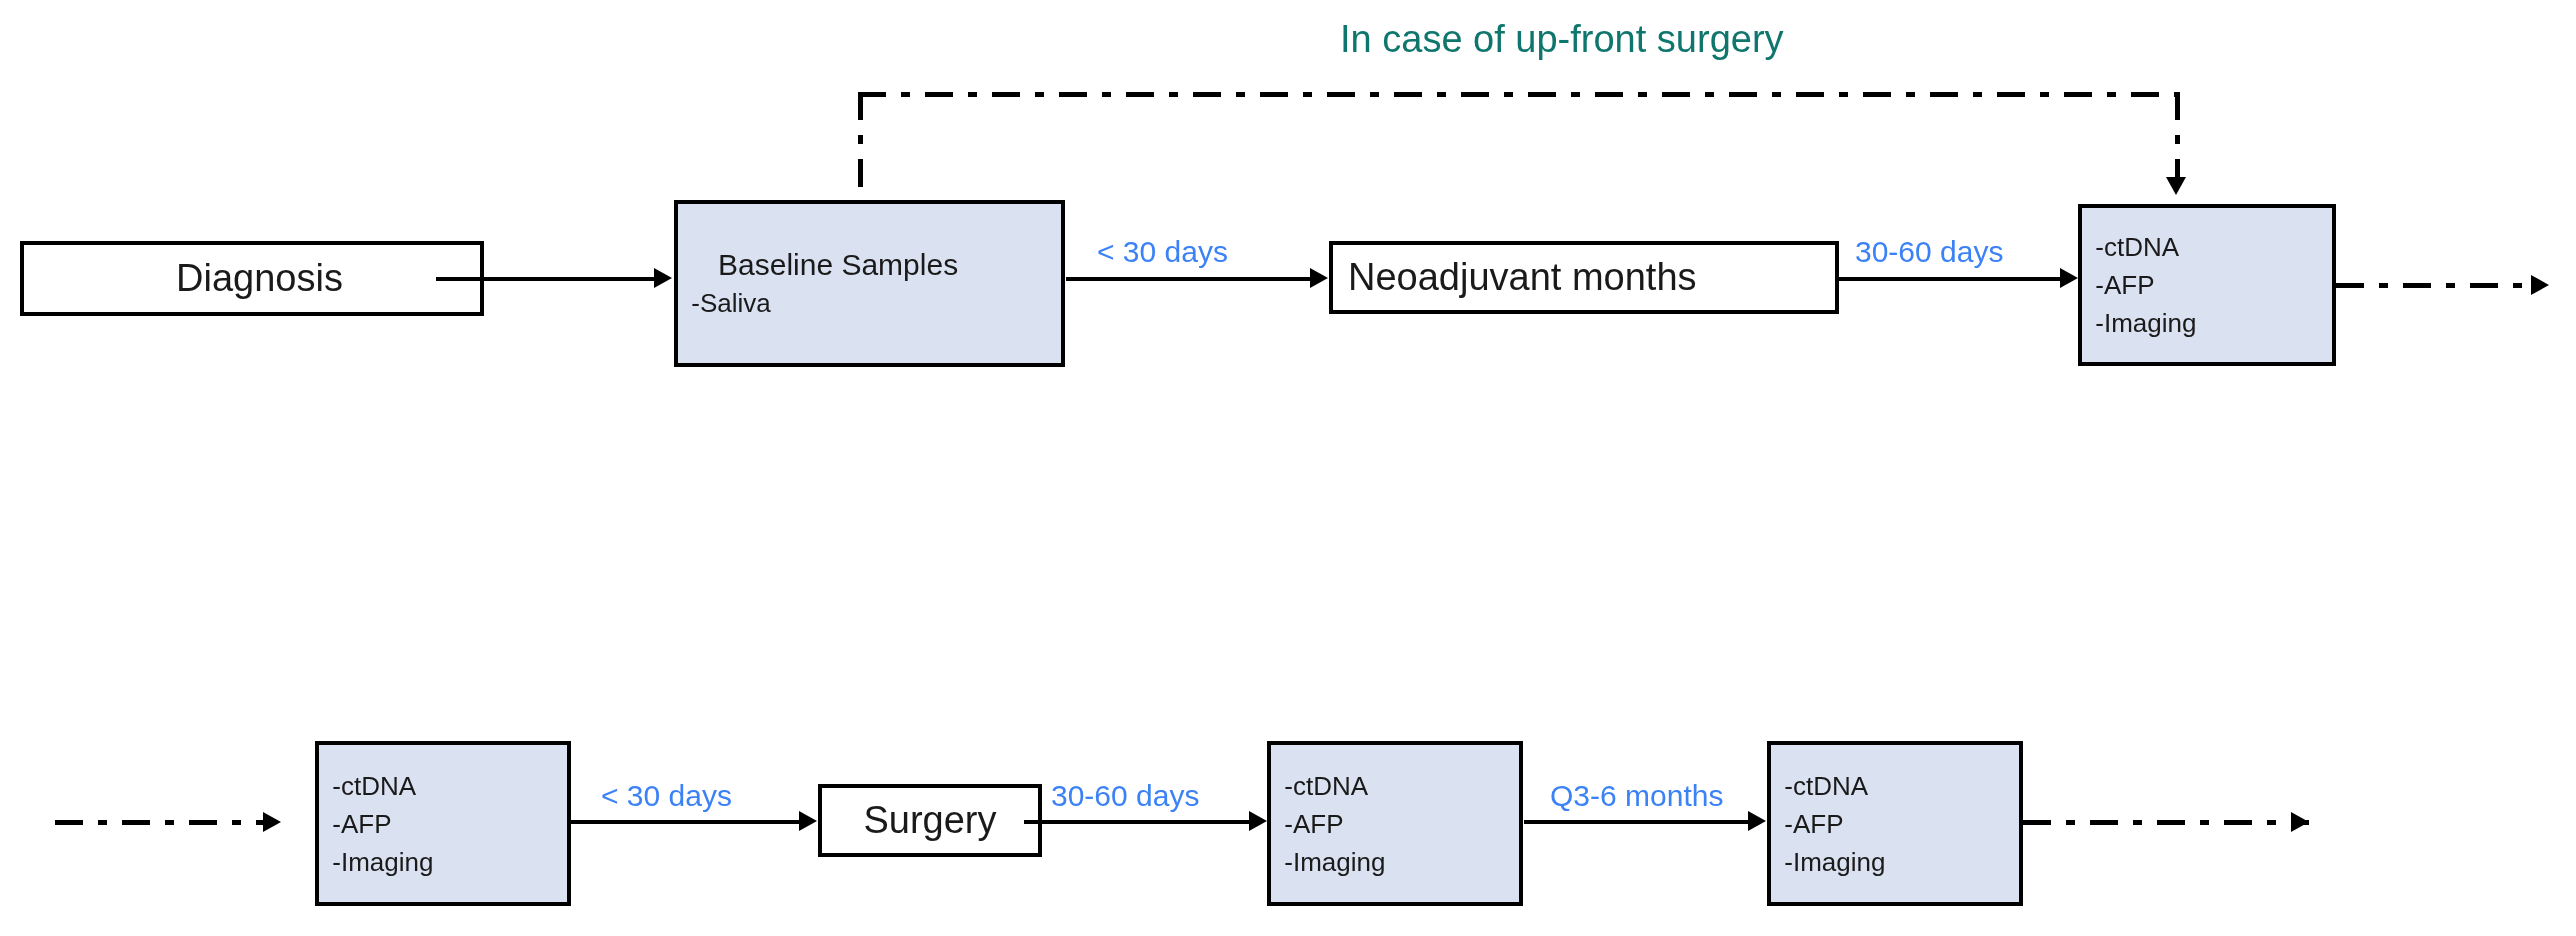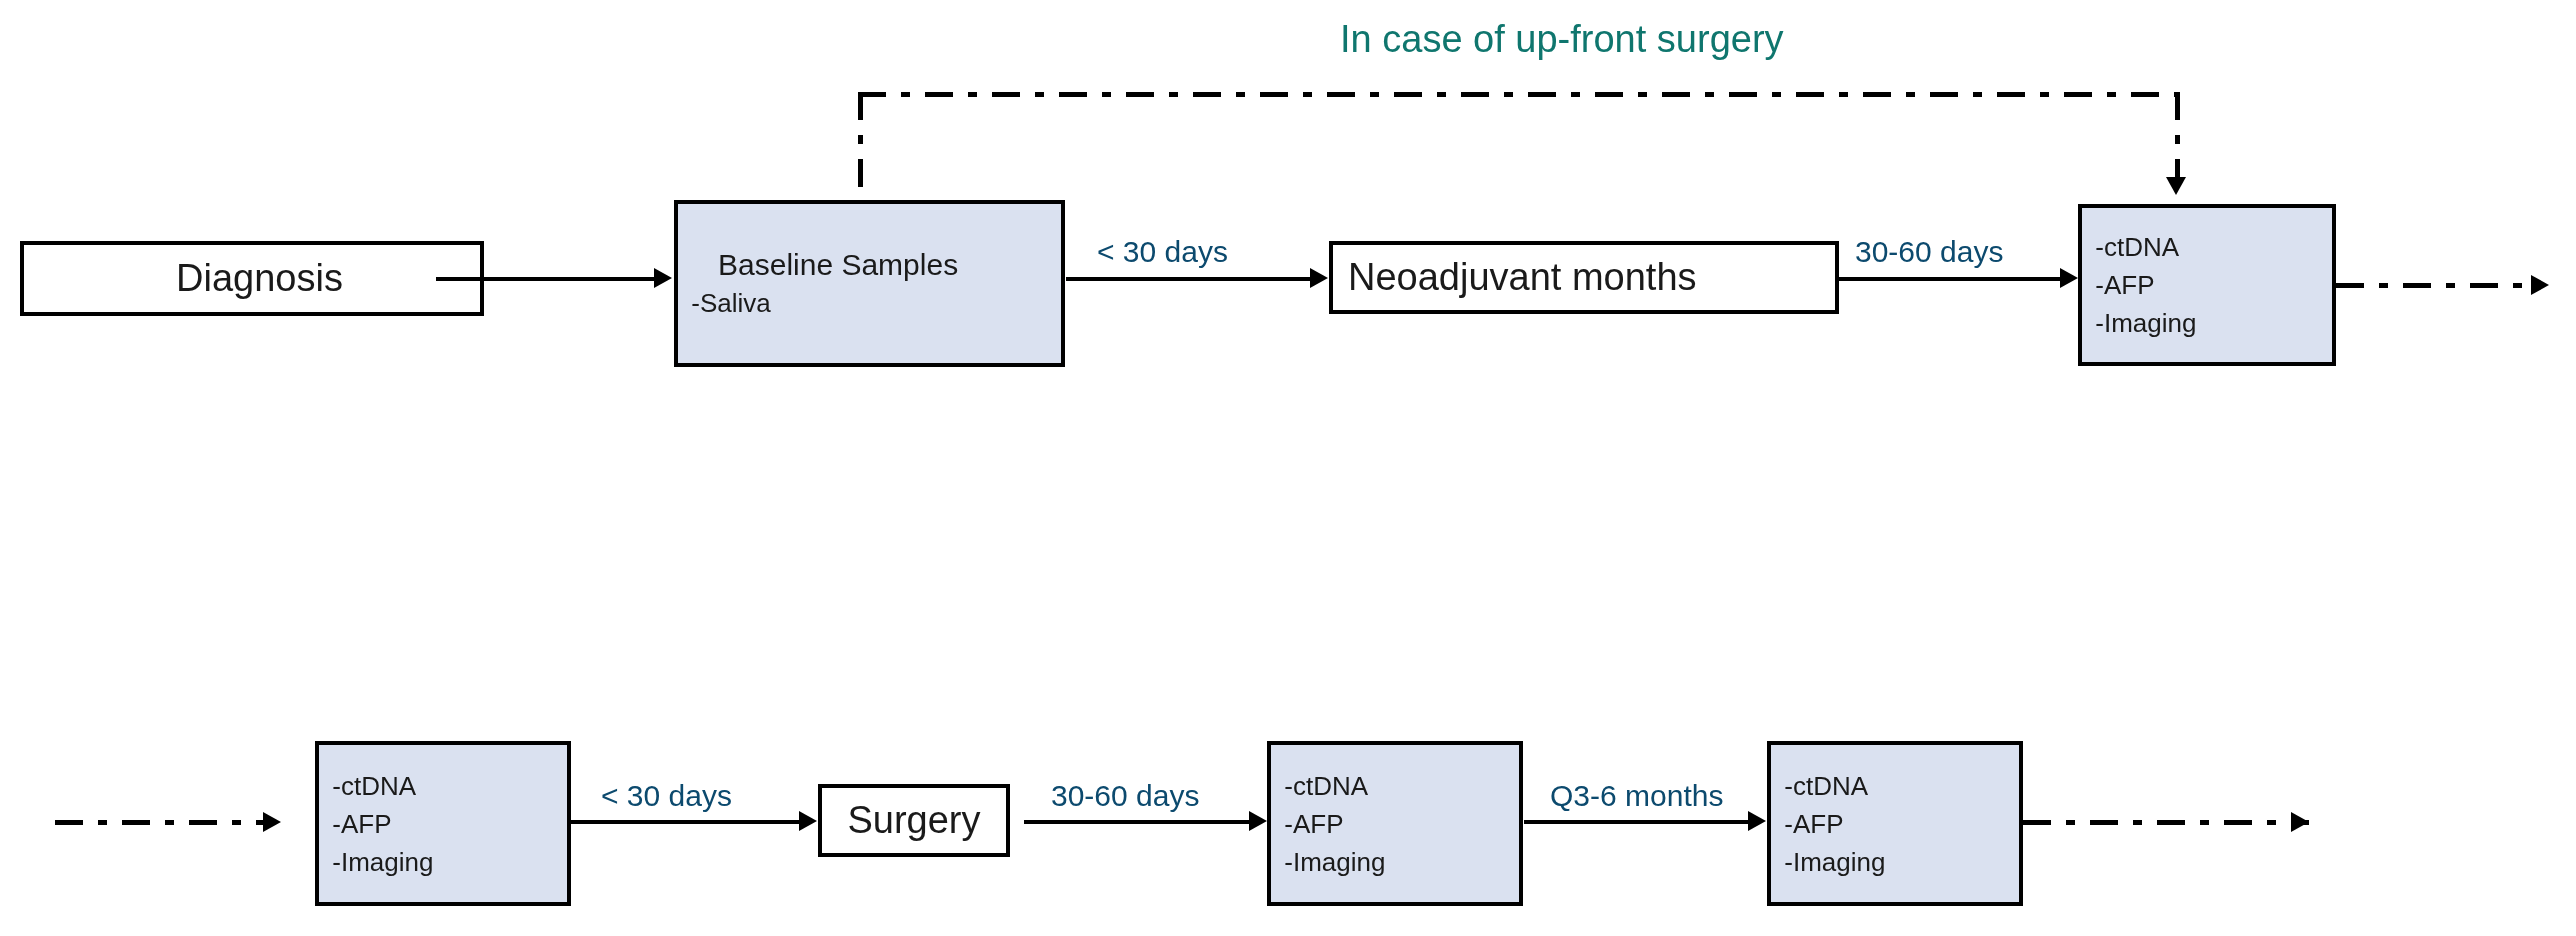--- a/index.html
+++ b/index.html
@@ -103,21 +103,21 @@
       #000000 43px, #000000 52px,
       transparent 52px, transparent 67px
     );
   }
 
   
   .edge-label {
     position: absolute;
     font-size: 30px;
     line-height: 33px;
-    color: #0c4a6e;
+    color: #3b82f6;
     white-space: nowrap;
   }
   .caption {
     position: absolute;
     font-size: 38px;
     line-height: 33px;
     color: #0f766e;
     white-space: nowrap;
   }
 </style>
@@ -172,21 +172,21 @@
   <div class="node list filled" style="left:315px; top:741px; width:256px; height:165px;">
     <span class="line">-ctDNA</span>
     <span class="line">-AFP</span>
     <span class="line">-Imaging</span>
   </div>
 
   <div class="hline" style="left:571px; top:820px; width:230px;"></div>
   <div class="arrow-right" style="left:799px; top:811px;"></div>
   <div class="edge-label" style="left:601px; top:779px;">&lt; 30 days</div>
 
-  <div class="node single centered" style="left:818px; top:784px; width:192px; height:73px;">
+  <div class="node single centered" style="left:818px; top:784px; width:224px; height:73px;">
     <span class="line">Surgery</span>
   </div>
 
   <div class="hline" style="left:1024px; top:820px; width:226px;"></div>
   <div class="arrow-right" style="left:1249px; top:811px;"></div>
   <div class="edge-label" style="left:1051px; top:779px;">30-60 days</div>
 
   <div class="node list filled" style="left:1267px; top:741px; width:256px; height:165px;">
     <span class="line">-ctDNA</span>
     <span class="line">-AFP</span>

